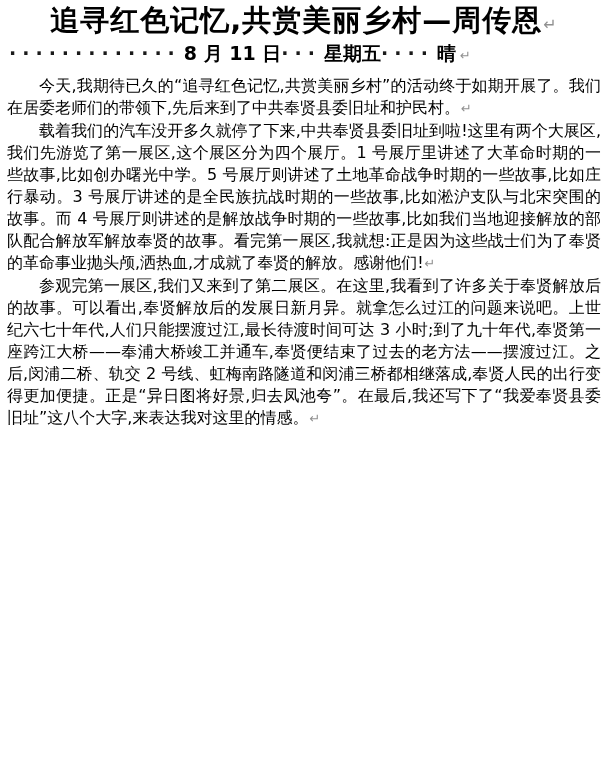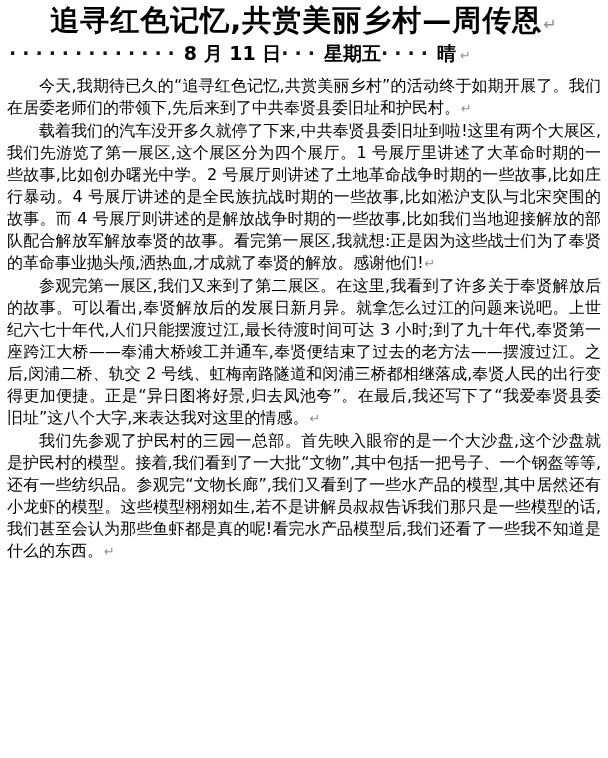--- a/index.html
+++ b/index.html
@@ -62,18 +62,17 @@
 <body>
 
 <div class="doc">
 
   <h1 class="title"><span>追寻红色记忆,共赏美丽乡村—周传恩</span><span class="pmark">↵</span></h1>
 
   <div class="dateline"><span class="dots">·············</span><span>8 月 11 日</span><span class="dots">···</span><span>星期五</span><span class="dots">····</span><span>晴</span><span class="pmark">↵</span></div>
 
   <div class="docbody">
     <p><span>今天,我期待已久的“追寻红色记忆,共赏美丽乡村”的活动终于如期开展了。我们在居委老师们的带领下,先后来到了中共奉贤县委旧址和护民村。</span><span class="pmark">↵</span></p>
-    <p><span>载着我们的汽车没开多久就停了下来,中共奉贤县委旧址到啦!这里有两个大展区,我们先游览了第一展区,这个展区分为四个展厅。1 号展厅里讲述了大革命时期的一些故事,比如创办曙光中学。2 号展厅则讲述了土地革命战争时期的一些故事,比如庄行暴动。4 号展厅讲述的是全民族抗战时期的一些故事,比如淞沪支队与北宋突围的故事。而 4 号展厅则讲述的是解放战争时期的一些故事,比如我们当地迎接解放的部队配合解放军解放奉贤的故事。看完第一展区,我就想:正是因为这些战士们为了奉贤的革命事业抛头颅,洒热血,才成就了奉贤的解放。感谢他们!</span><span class="pmark">↵</span></p>
+    <p><span>载着我们的汽车没开多久就停了下来,中共奉贤县委旧址到啦!这里有两个大展区,我们先游览了第一展区,这个展区分为四个展厅。1 号展厅里讲述了大革命时期的一些故事,比如创办曙光中学。5 号展厅则讲述了土地革命战争时期的一些故事,比如庄行暴动。3 号展厅讲述的是全民族抗战时期的一些故事,比如淞沪支队与北宋突围的故事。而 4 号展厅则讲述的是解放战争时期的一些故事,比如我们当地迎接解放的部队配合解放军解放奉贤的故事。看完第一展区,我就想:正是因为这些战士们为了奉贤的革命事业抛头颅,洒热血,才成就了奉贤的解放。感谢他们!</span><span class="pmark">↵</span></p>
     <p><span>参观完第一展区,我们又来到了第二展区。在这里,我看到了许多关于奉贤解放后的故事。可以看出,奉贤解放后的发展日新月异。就拿怎么过江的问题来说吧。上世纪六七十年代,人们只能摆渡过江,最长待渡时间可达 3 小时;到了九十年代,奉贤第一座跨江大桥——奉浦大桥竣工并通车,奉贤便结束了过去的老方法——摆渡过江。之后,闵浦二桥、轨交 2 号线、虹梅南路隧道和闵浦三桥都相继落成,奉贤人民的出行变得更加便捷。正是“异日图将好景,归去凤池夸”。在最后,我还写下了“我爱奉贤县委旧址”这八个大字,来表达我对这里的情感。</span><span class="pmark">↵</span></p>
-    <p><span>我们先参观了护民村的三园一总部。首先映入眼帘的是一个大沙盘,这个沙盘就是护民村的模型。接着,我们看到了一大批“文物”,其中包括一把号子、一个钢盔等等,还有一些纺织品。参观完“文物长廊”,我们又看到了一些水产品的模型,其中居然还有小龙虾的模型。这些模型栩栩如生,若不是讲解员叔叔告诉我们那只是一些模型的话,我们甚至会认为那些鱼虾都是真的呢!看完水产品模型后,我们还看了一些我不知道是什么的东西。</span><span class="pmark">↵</span></p>
   </div>
 
 </div>
 
 </body></html>

